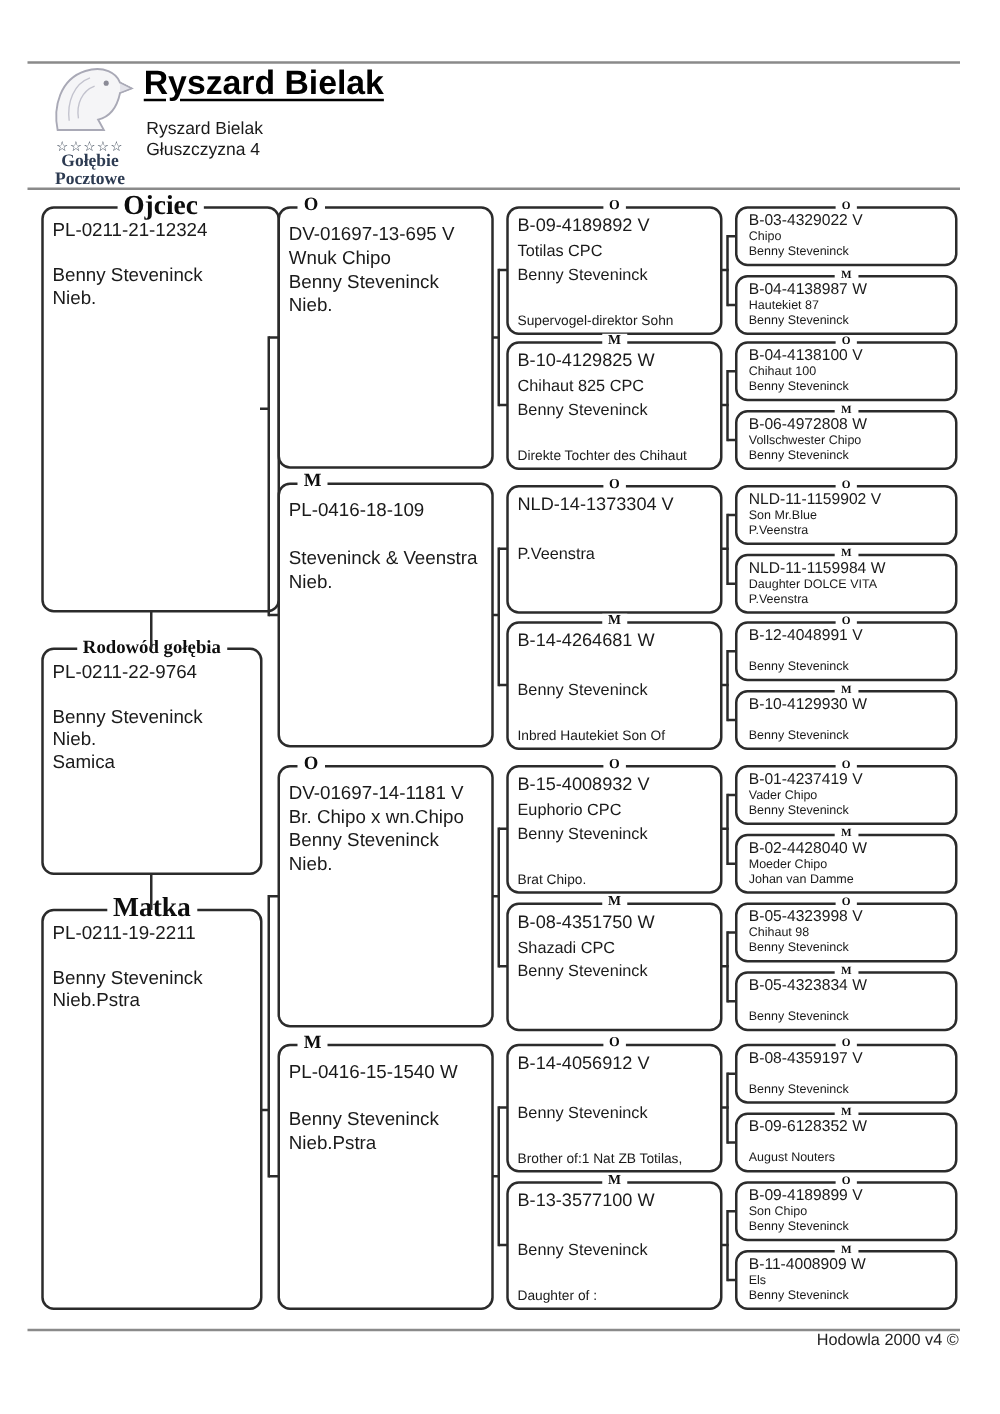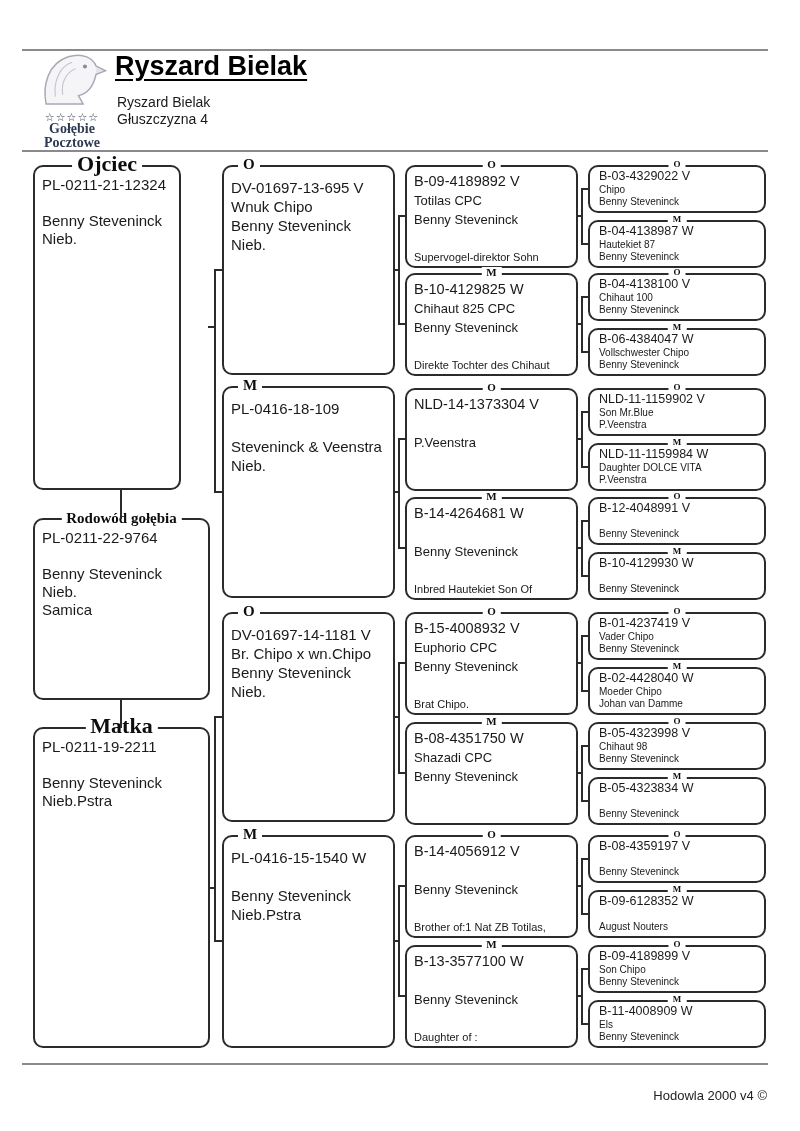--- a/index.html
+++ b/index.html
@@ -45,21 +45,21 @@
   .gen3 .ln0 { font-size:14.5px; }
   .gen3 { padding-top:5px; }
   .gen4 .ln { font-size:10px; line-height:12px; height:12px; padding-left:9px; }
   .gen4 .ln0 { font-size:12.5px; line-height:15px; height:15px; }
   .gen4 { padding-top:2px; }
   .comment { position:absolute; left:7px; bottom:3px; font-size:11px; white-space:nowrap; }
 
   .wire { position:absolute; background:#2b2b2b; }
 
   #footer-credit {
-    position:absolute; right:33px; top:1088px; font-size:13px; color:#222;
+    position:absolute; right:33px; top:1064px; font-size:13px; color:#222;
   }
 </style>
 </head>
 <body>
 
 <div id="page">
 
   <div class="rule" style="top:49px"></div>
   <div class="rule" style="top:150px"></div>
   <div class="rule" style="top:1063px"></div>
@@ -74,21 +74,21 @@
     <div class="stars">☆☆☆☆☆</div>
     <div class="logoline">Gołębie</div>
     <div class="logoline">Pocztowe</div>
   </div>
 
   <div id="main-title">Ryszard Bielak</div>
   <div id="breeder-name">Ryszard Bielak</div>
   <div id="breeder-addr">Głuszczyzna 4</div>
 
   <div id="pedigree">
-      <div class="box gen1" style="left: 33px; top: 165px; width: 148px; height: 325px;">
+      <div class="box gen1" style="left: 33px; top: 165px; width: 191px; height: 325px;">
         <div class="box-label lab-g1">Ojciec</div>
         <div class="ln ln0">PL-0211-21-12324</div>
         <div class="ln ln1"></div>
         <div class="ln ln2">Benny Steveninck</div>
         <div class="ln ln3">Nieb.</div>
       </div>
       <div class="box gen1" style="left: 33px; top: 518px; width: 177px; height: 182px;">
         <div class="box-label lab-g1 lab-g1-small">Rodowód gołębia</div>
         <div class="ln ln0">PL-0211-22-9764</div>
         <div class="ln ln1"></div>
@@ -198,21 +198,21 @@
         <div class="ln ln2">Benny Steveninck</div>
       </div>
       <div class="box gen4" style="left: 588px; top: 273px; width: 178px; height: 48px;">
         <div class="box-label lab-g4">O</div>
         <div class="ln ln0">B-04-4138100 V</div>
         <div class="ln ln1">Chihaut 100</div>
         <div class="ln ln2">Benny Steveninck</div>
       </div>
       <div class="box gen4" style="left: 588px; top: 328px; width: 178px; height: 48px;">
         <div class="box-label lab-g4">M</div>
-        <div class="ln ln0">B-06-4384047 W</div>
+        <div class="ln ln0">B-06-4972808 W</div>
         <div class="ln ln1">Vollschwester Chipo</div>
         <div class="ln ln2">Benny Steveninck</div>
       </div>
       <div class="box gen4" style="left: 588px; top: 388px; width: 178px; height: 48px;">
         <div class="box-label lab-g4">O</div>
         <div class="ln ln0">NLD-11-1159902 V</div>
         <div class="ln ln1">Son Mr.Blue</div>
         <div class="ln ln2">P.Veenstra</div>
       </div>
       <div class="box gen4" style="left: 588px; top: 443px; width: 178px; height: 48px;">

